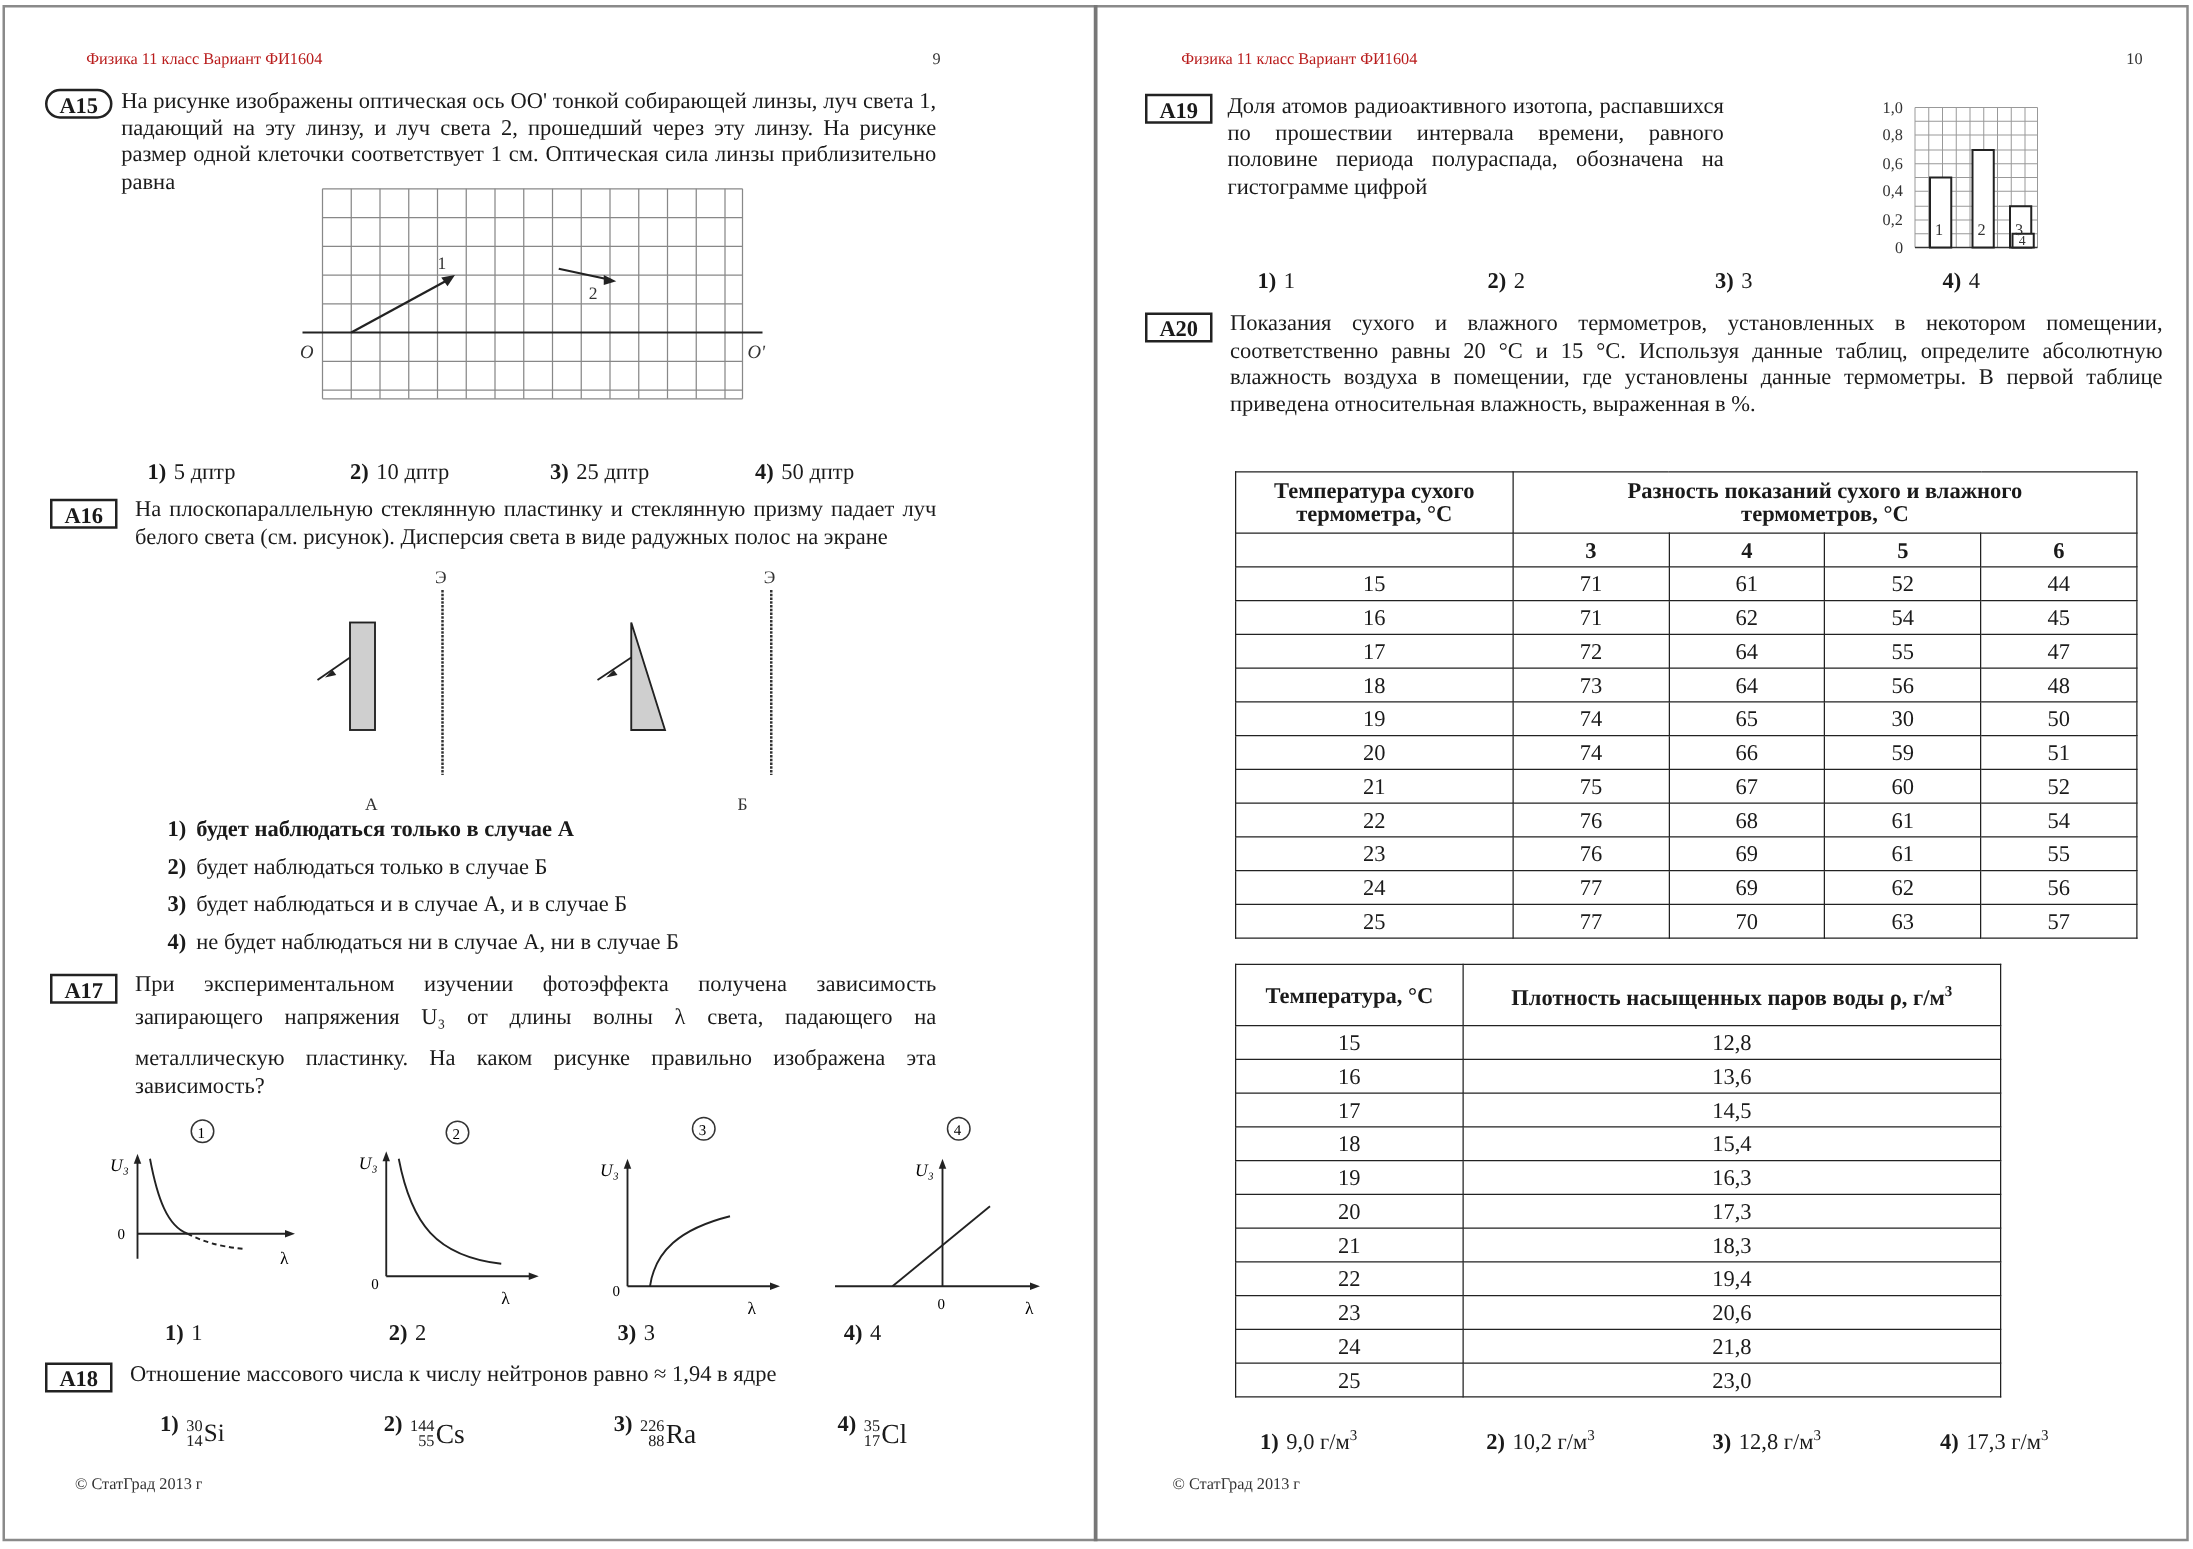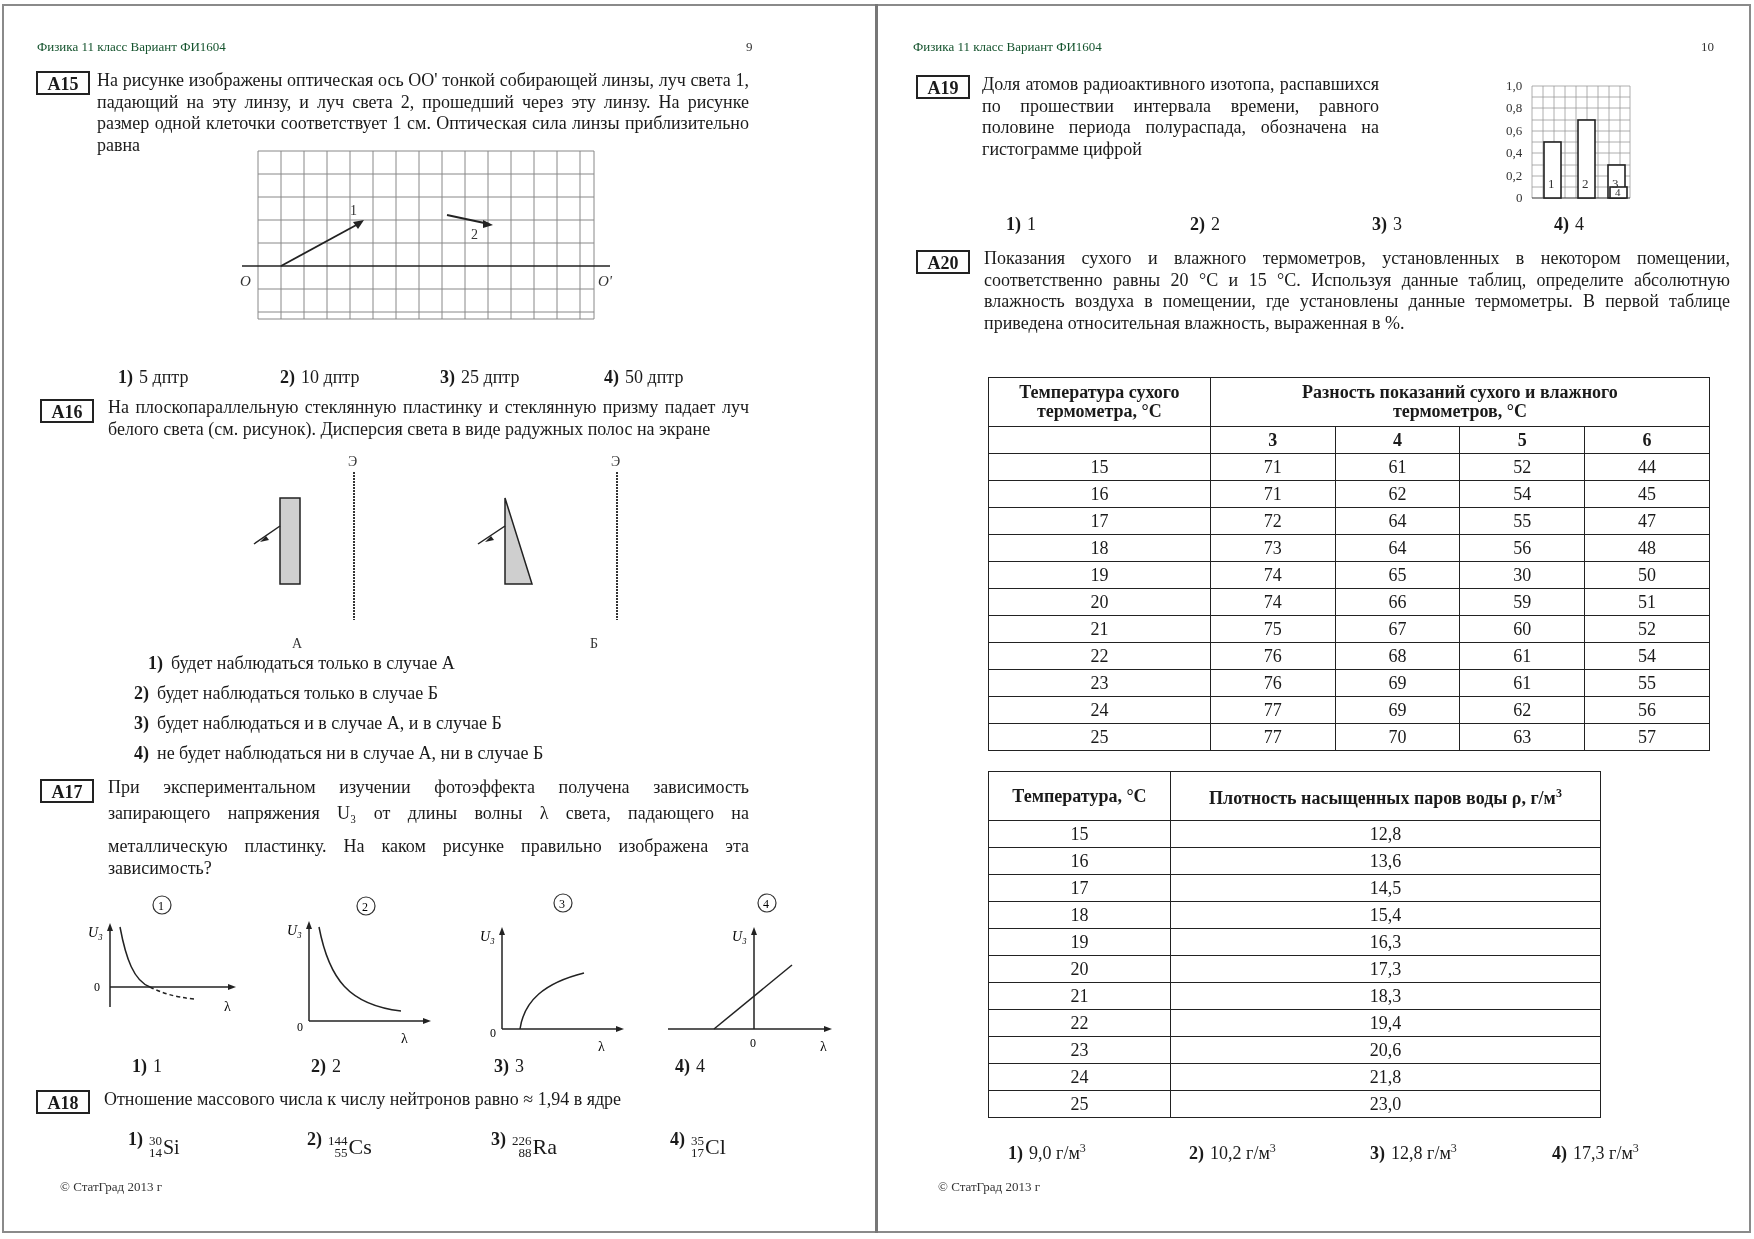--- a/index.html
+++ b/index.html
@@ -2,21 +2,21 @@
 <html><head>
 <meta charset="utf-8">
 <style>
   html,body{margin:0;padding:0;background:#ffffff;}
   body{width:1754px;height:1239px;position:relative;overflow:hidden;font-family:"Liberation Serif","DejaVu Serif",serif;color:#1a1a1a;}
   .frame{position:absolute;left:2px;top:4px;width:1749px;height:1229px;border:2px solid #8a8a8a;box-sizing:border-box;}
   .divider{position:absolute;left:875px;top:4px;width:3px;height:1229px;background:#777;}
   .page{position:absolute;top:4px;height:1229px;}
   .page.left{left:4px;width:871px;}
   .page.right{left:878px;width:872px;}
-  .hdr{position:absolute;top:35px;font-size:13px;color:#14532d;}
+  .hdr{position:absolute;top:35px;font-size:13px;color:#b91c1c;margin-left:32px;}
   .pnum{position:absolute;top:35px;font-size:13px;color:#333;}
   .footer{position:absolute;font-size:13px;color:#333;}
   .qbox{position:absolute;border:2px solid #222;font-weight:bold;font-size:18px;text-align:center;line-height:22px;height:24px;width:54px;box-sizing:border-box;background:#fff;}
   .qtext{position:absolute;font-size:18px;line-height:21.5px;text-align:justify;text-align-last:left;}
   .opt{position:absolute;font-size:18px;white-space:nowrap;}
   .opt b{font-weight:bold;margin-right:6px;}
   .list-opt{position:absolute;font-size:18px;white-space:nowrap;}
   .list-opt b{margin-right:8px;}
   svg{position:absolute;overflow:visible;}
   table.t1,table.t2{position:absolute;border-collapse:collapse;font-size:18px;}
@@ -29,21 +29,21 @@
 </head>
 <body>
 
 <div class="frame"></div>
 <div class="divider"></div>
 
 <div class="page left">
   <div class="hdr" style="left:33px;">Физика 11 класс Вариант ФИ1604</div>
   <div class="pnum" style="left:742px;">9</div>
 
-  <div class="qbox" style="left:32px;top:67px;">A15</div>
+  <div class="qbox" style="left:32px;top:67px;border-radius:12px;">A15</div>
   <div class="qtext" style="left:93px;top:66px;width:652px;">На рисунке изображены оптическая ось OO' тонкой собирающей линзы, луч света 1, падающий на эту линзу, и луч света 2, прошедший через эту линзу. На рисунке размер одной клеточки соответствует 1 см. Оптическая сила линзы приблизительно равна</div>
 
   <svg style="left:230px;top:145px;" width="380" height="175" viewBox="0 0 380 175">
     <g stroke="#888" stroke-width="1">
 
       <line x1="24" y1="2" x2="24" y2="170"></line>
         <line x1="47" y1="2" x2="47" y2="170"></line>
         <line x1="70" y1="2" x2="70" y2="170"></line>
         <line x1="93" y1="2" x2="93" y2="170"></line>
         <line x1="116" y1="2" x2="116" y2="170"></line>
@@ -97,21 +97,21 @@
     <text x="48" y="194" font-size="14" font-family="Liberation Serif, serif" fill="#333">А</text>
 
     <polygon points="261,44 261,130 288,130" fill="#cfcfcf" stroke="#222" stroke-width="1.5"></polygon>
     <line x1="234" y1="90" x2="261" y2="72" stroke="#222" stroke-width="1.5"></line>
     <polygon points="247,82 241,88 250,86" fill="#222"></polygon>
     <line x1="373" y1="18" x2="373" y2="166" stroke="#333" stroke-width="2" stroke-dasharray="2,1"></line>
     <text x="367" y="12" font-size="14" font-family="Liberation Serif, serif" fill="#333">Э</text>
     <text x="346" y="194" font-size="14" font-family="Liberation Serif, serif" fill="#333">Б</text>
   </svg>
 
-  <div class="list-opt" style="left:144px;top:649px;"><b>1)</b><span>будет наблюдаться только в случае А</span></div>
+  <div class="list-opt" style="left:130px;top:649px;font-weight:bold;"><b>1)</b><span>будет наблюдаться только в случае А</span></div>
   <div class="list-opt" style="left:130px;top:679px;"><b>2)</b><span>будет наблюдаться только в случае Б</span></div>
   <div class="list-opt" style="left:130px;top:709px;"><b>3)</b><span>будет наблюдаться и в случае А, и в случае Б</span></div>
   <div class="list-opt" style="left:130px;top:739px;"><b>4)</b><span>не будет наблюдаться ни в случае А, ни в случае Б</span></div>
 
   <div class="qbox" style="left:36px;top:775px;">A17</div>
   <div class="qtext" style="left:104px;top:773px;width:641px;text-align-last:justify;">При экспериментальном изучении фотоэффекта получена зависимость</div>
   <div class="qtext" style="left:104px;top:799px;width:641px;text-align-last:justify;">запирающего напряжения U₃ от длины волны λ света, падающего на</div>
   <div class="qtext" style="left:104px;top:832px;width:641px;text-align-last:justify;">металлическую пластинку. На каком рисунке правильно изображена эта</div>
   <div class="qtext" style="left:104px;top:854px;width:641px;">зависимость?</div>
 

